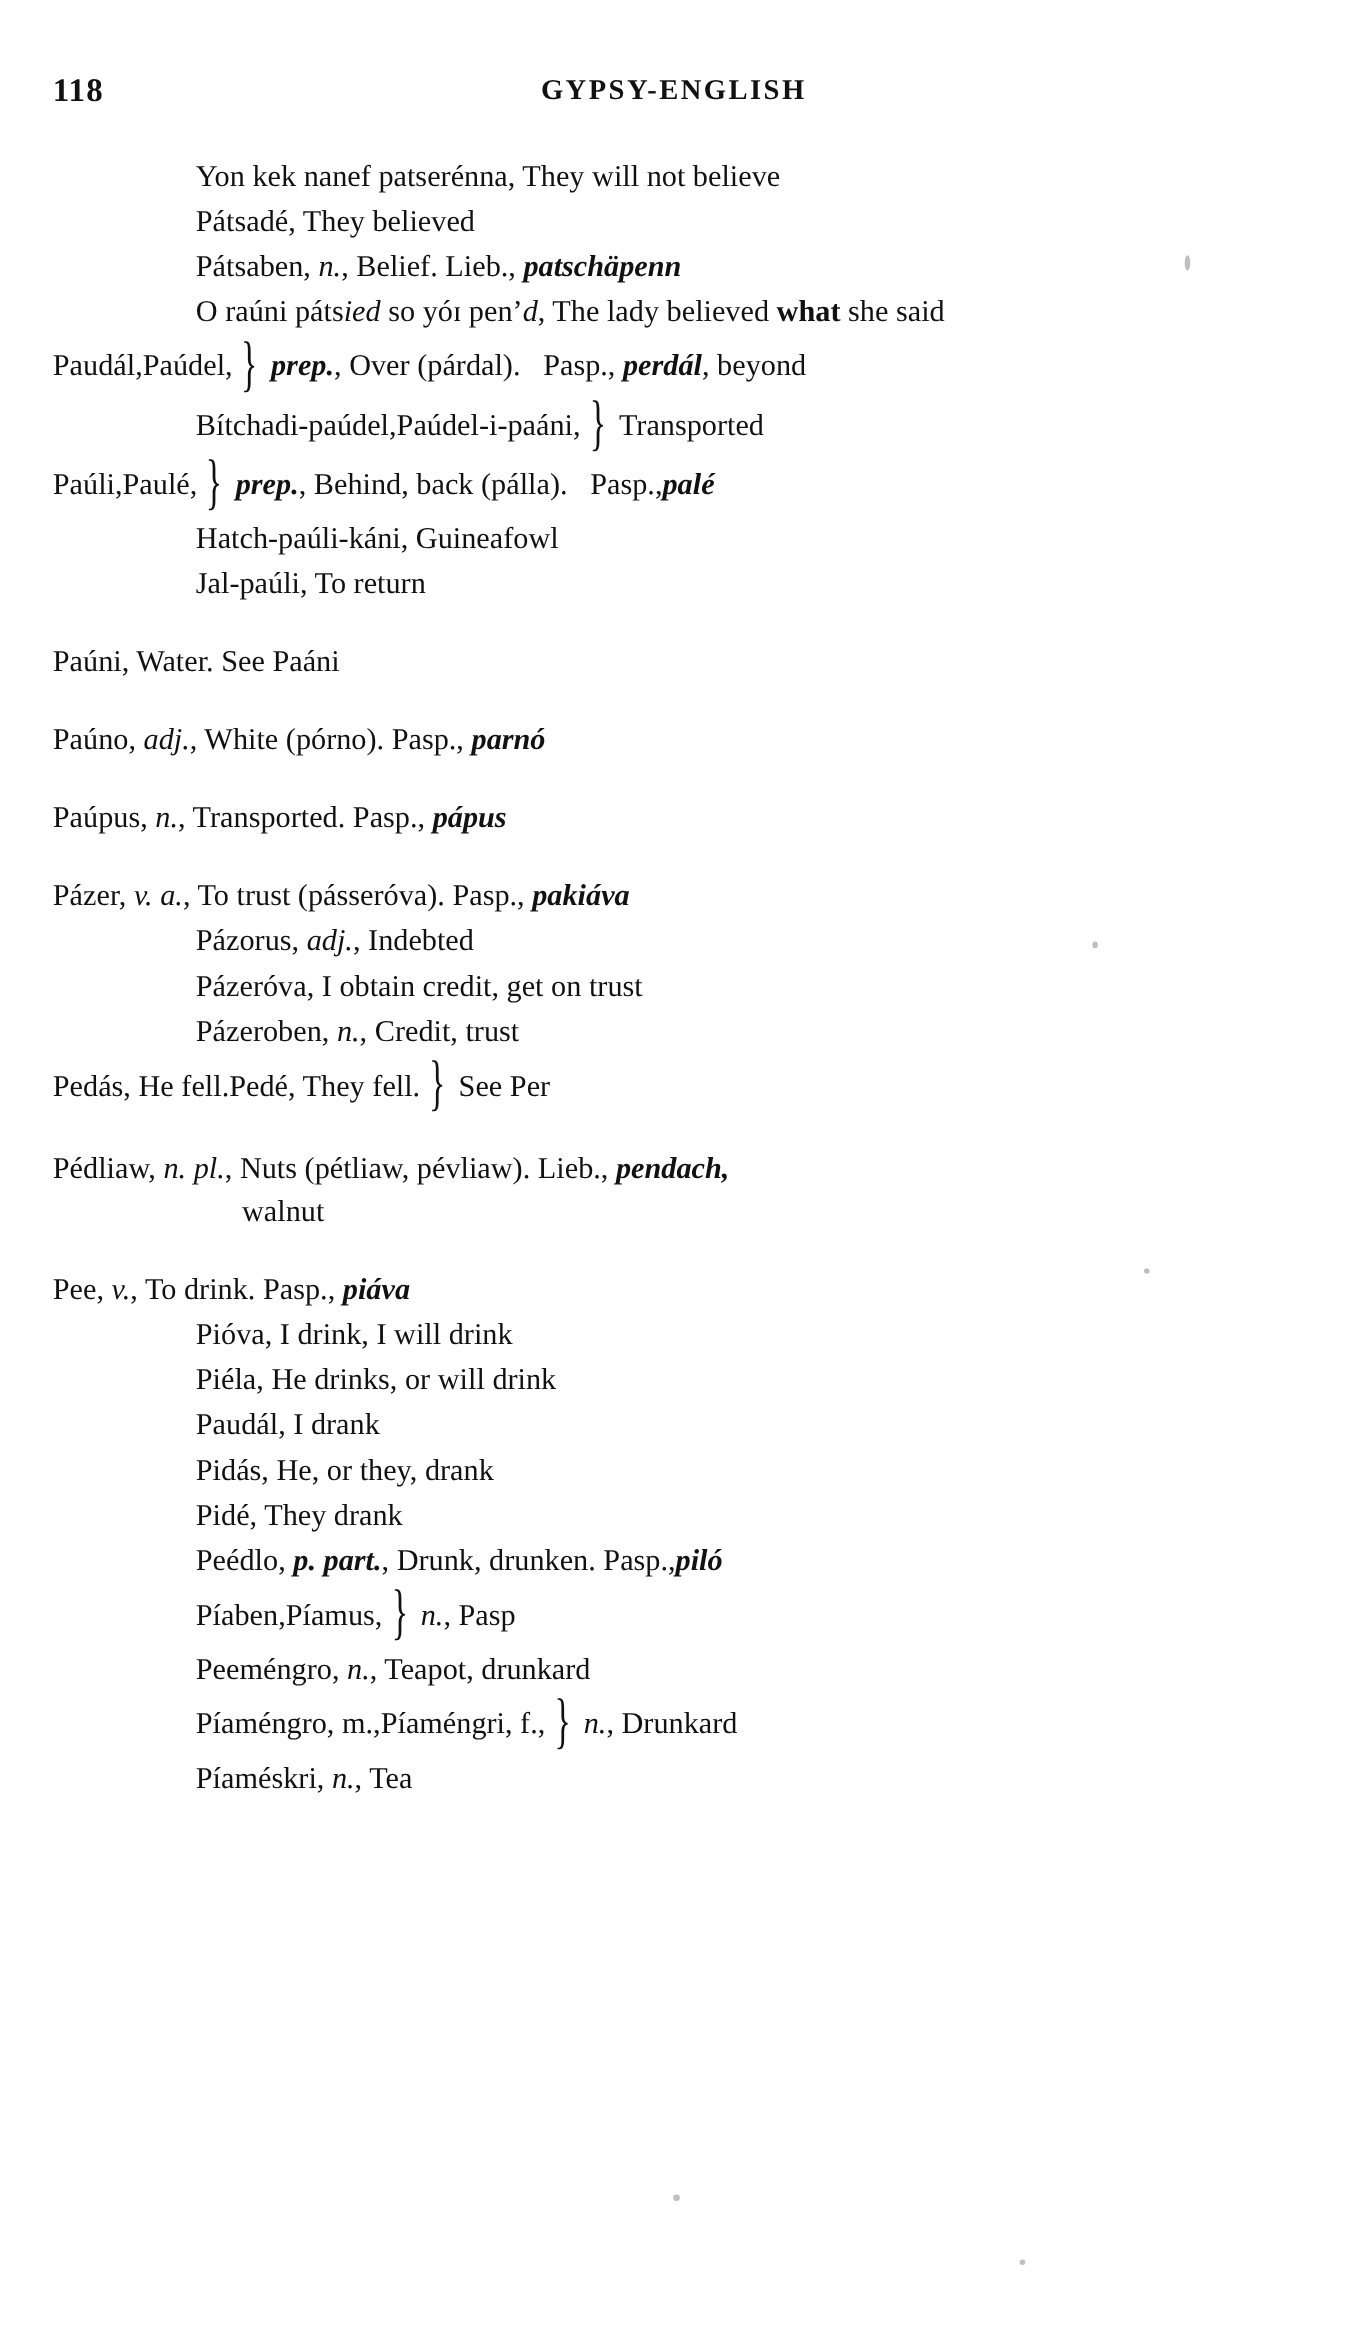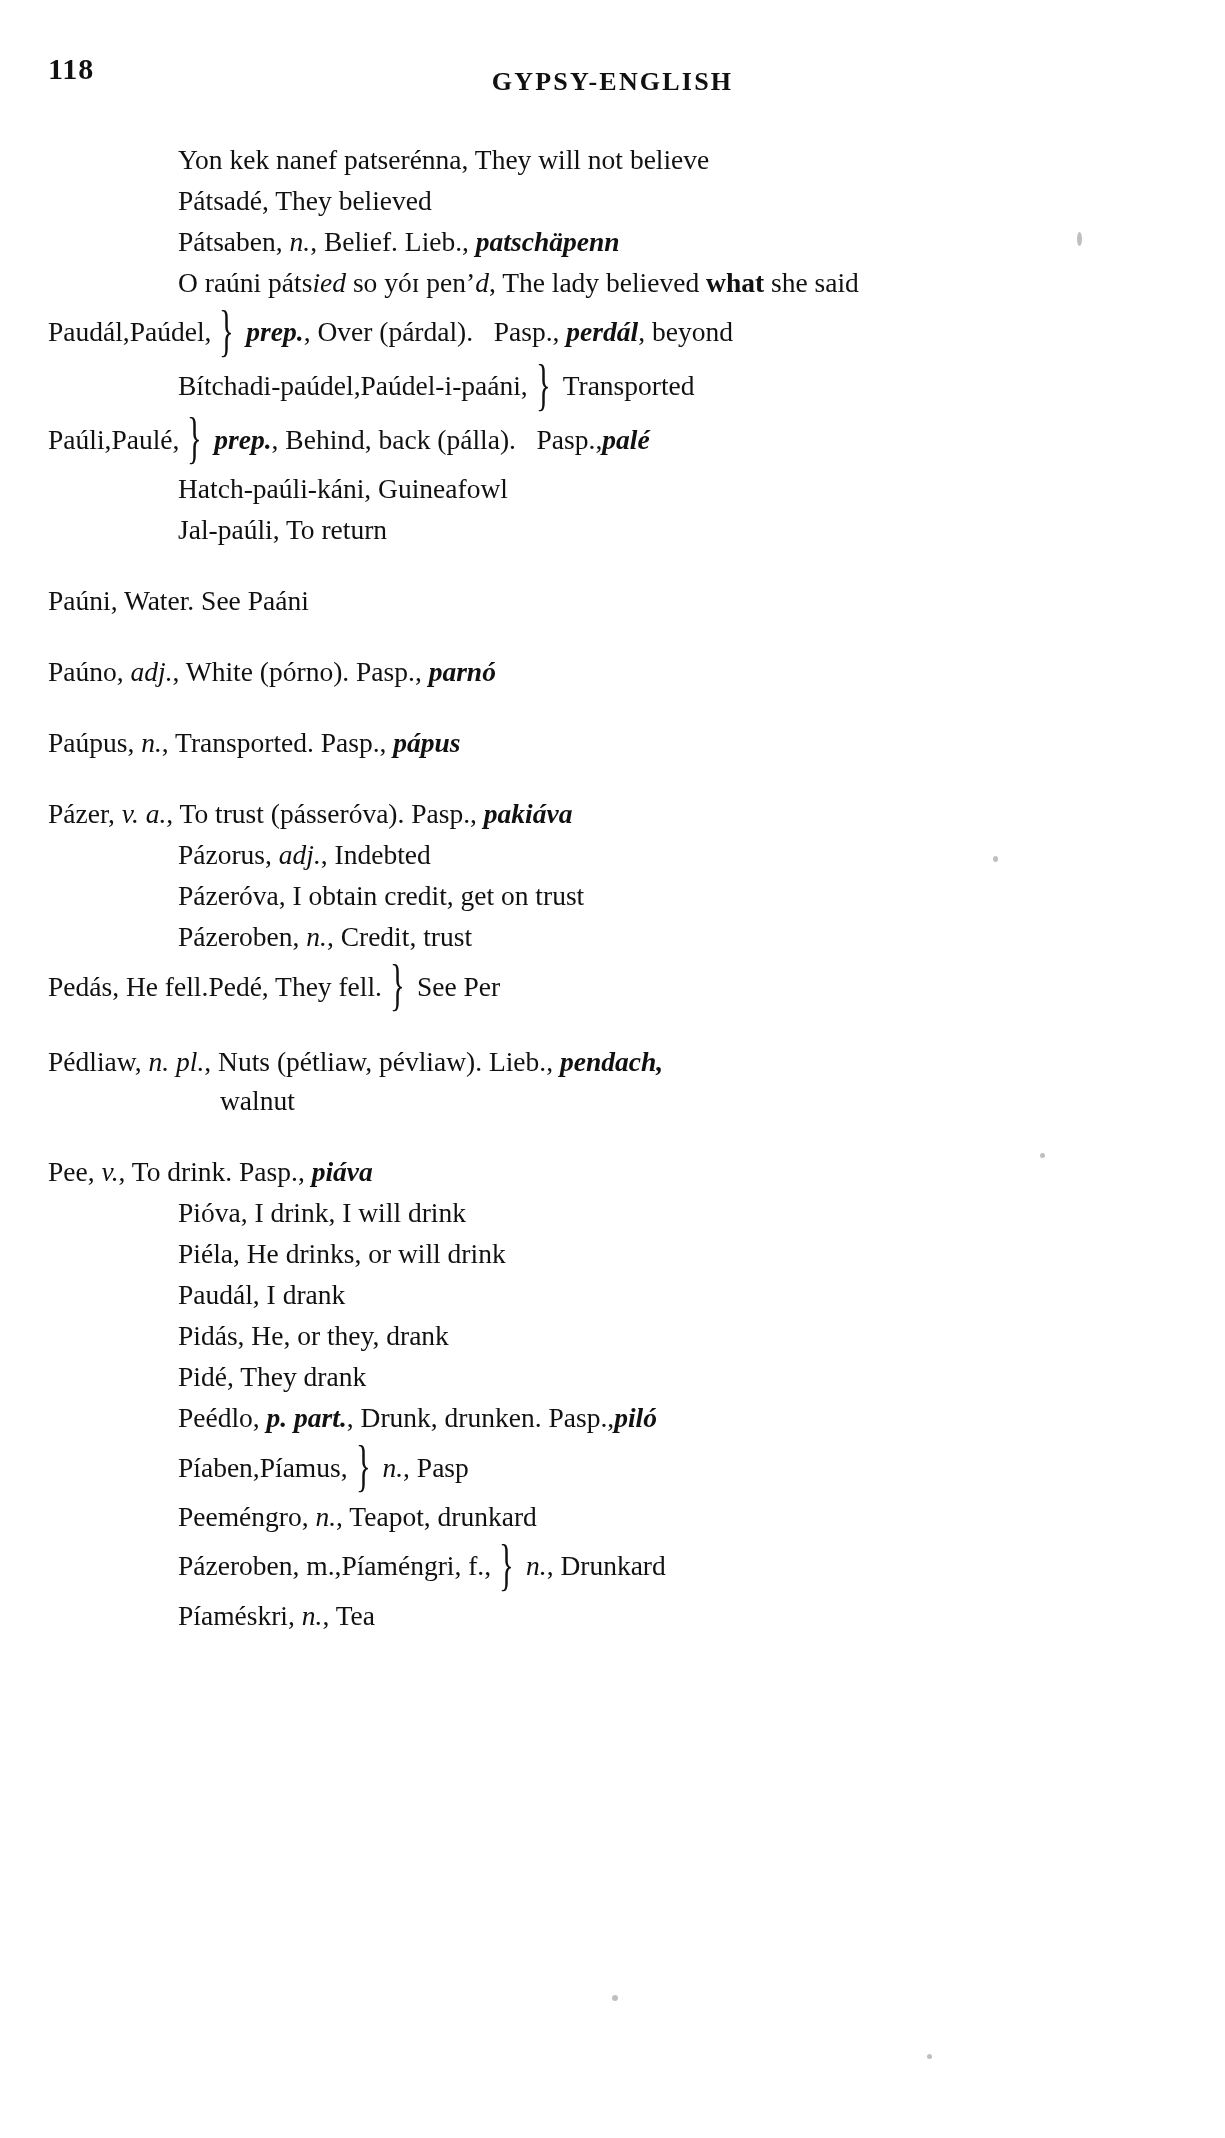--- a/index.html
+++ b/index.html
@@ -25,21 +25,21 @@
   .header {
     position: absolute;
     top: 52px;
     left: 0;
     width: 1225px;
     height: 40px;
   }
   .folio {
     position: absolute;
     left: 48px;
-    top: 0;
+    top: 14px;
     font-size: 30px;
     font-weight: bold;
     letter-spacing: 1px;
     font-family: "Liberation Serif", serif;
   }
   .running-head {
     position: absolute;
     left: 0;
     top: 15px;
     width: 1225px;
@@ -243,21 +243,21 @@
       <span class="bg-brace">}</span>
       <span class="bg-rest"><span class="it">n.</span><span>, Pasp</span></span>
     </div>
 
     <div class="entry lvl1">
       <span>Peeméngro, </span><span class="it">n.</span><span>, Teapot, drunkard</span>
     </div>
 
     <div class="brace-group indent1">
       <span class="bg-words">
-        <span>Pázeroben, m.,</span>
+        <span>Píaméngro, m.,</span>
         <span>Píaméngri, f.,</span>
       </span>
       <span class="bg-brace">}</span>
       <span class="bg-rest"><span class="it">n.</span><span>, Drunkard</span></span>
     </div>
 
     <div class="entry lvl1">
       <span>Píaméskri, </span><span class="it">n.</span><span>, Tea</span>
     </div>
 

